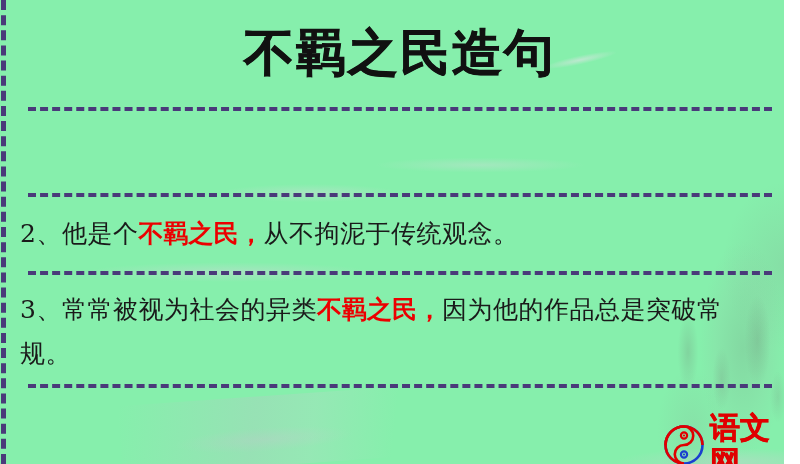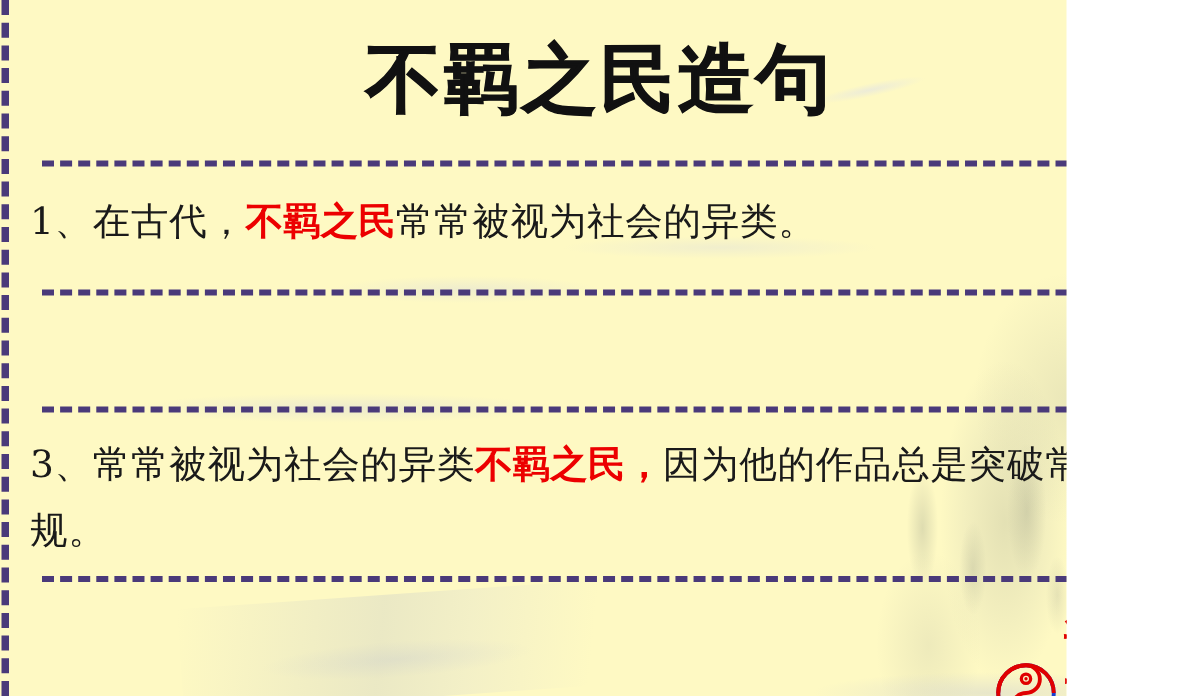--- a/index.html
+++ b/index.html
@@ -9,23 +9,23 @@
   body {
     width: 800px;
     height: 464px;
     overflow: hidden;
     background: #ffffff;
     font-family: "DejaVu Serif", "Liberation Serif", serif;
   }
 
   #page {
     position: relative;
-    width: 711px;
+    width: 784px;
     height: 464px;
-    background: #fef9c3;
+    background: #86efac;
     overflow: hidden;
   }
 
   
   .wm {
     position: absolute;
     pointer-events: none;
   }
   #wm-right-mountain {
     right: -10px;
@@ -194,24 +194,24 @@
   <div class="wm" id="wm-bottom-boat"></div>
   <div class="wm" id="wm-bottom-right-hill"></div>
 
   <div class="v-border" id="border-left"></div>
   <div class="v-border" id="border-right"></div>
 
   <div id="title">不羁之民造句</div>
 
   <div class="h-divider" id="divider-1"></div>
 
-  <div class="sentence" id="sentence-1"><span>1、</span><span>在古代，</span><span class="kw">不羁之民</span><span>常常被视为社会的异类。</span></div>
 
   <div class="h-divider" id="divider-2"></div>
 
+  <div class="sentence" id="sentence-2"><span>2、</span><span>他是个</span><span class="kw">不羁之民，</span><span>从不拘泥于传统观念。</span></div>
 
   <div class="h-divider" id="divider-3"></div>
 
   <div class="sentence" id="sentence-3"><span>3、</span><span>常常被视为社会的异类</span><span class="kw">不羁之民，</span><span>因为他的作品总是突破常规。</span></div>
 
   <div class="h-divider" id="divider-4"></div>
 
   <div id="logo">
     <svg id="logo-mark" viewBox="0 0 40 40">
       <circle cx="20" cy="20" r="18.5" fill="none" stroke="#1a3fcf" stroke-width="2.6"></circle>

